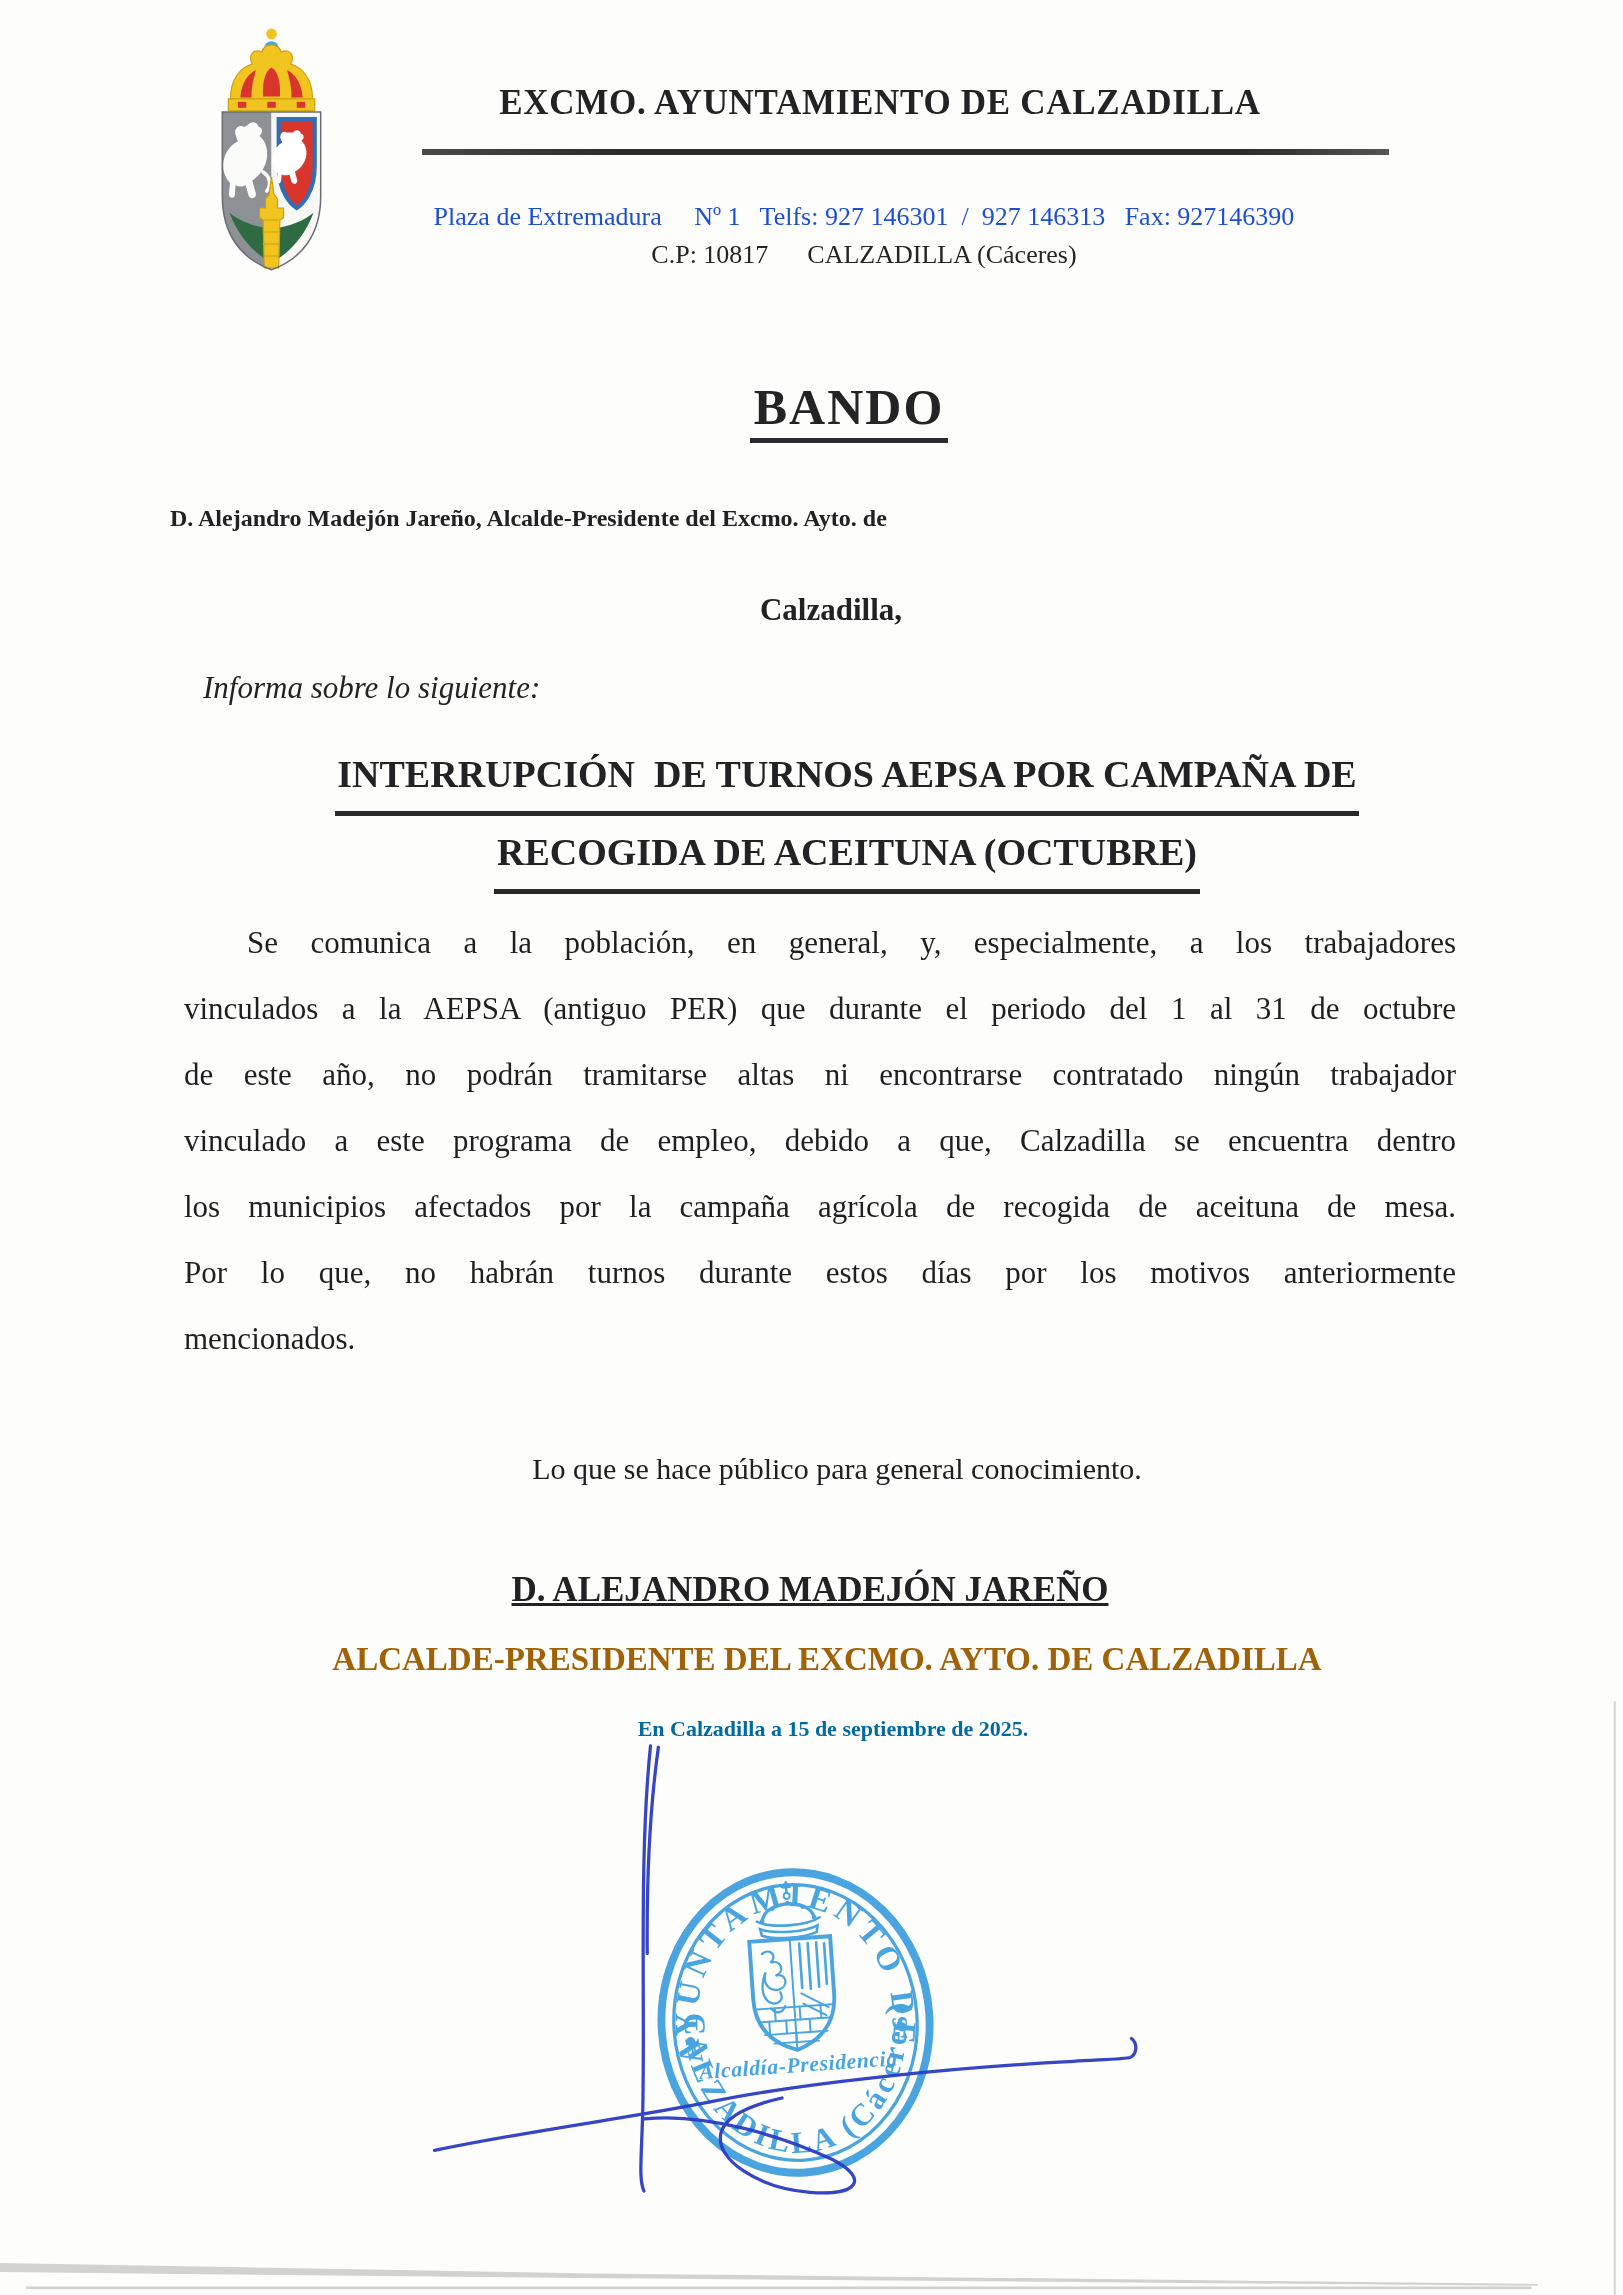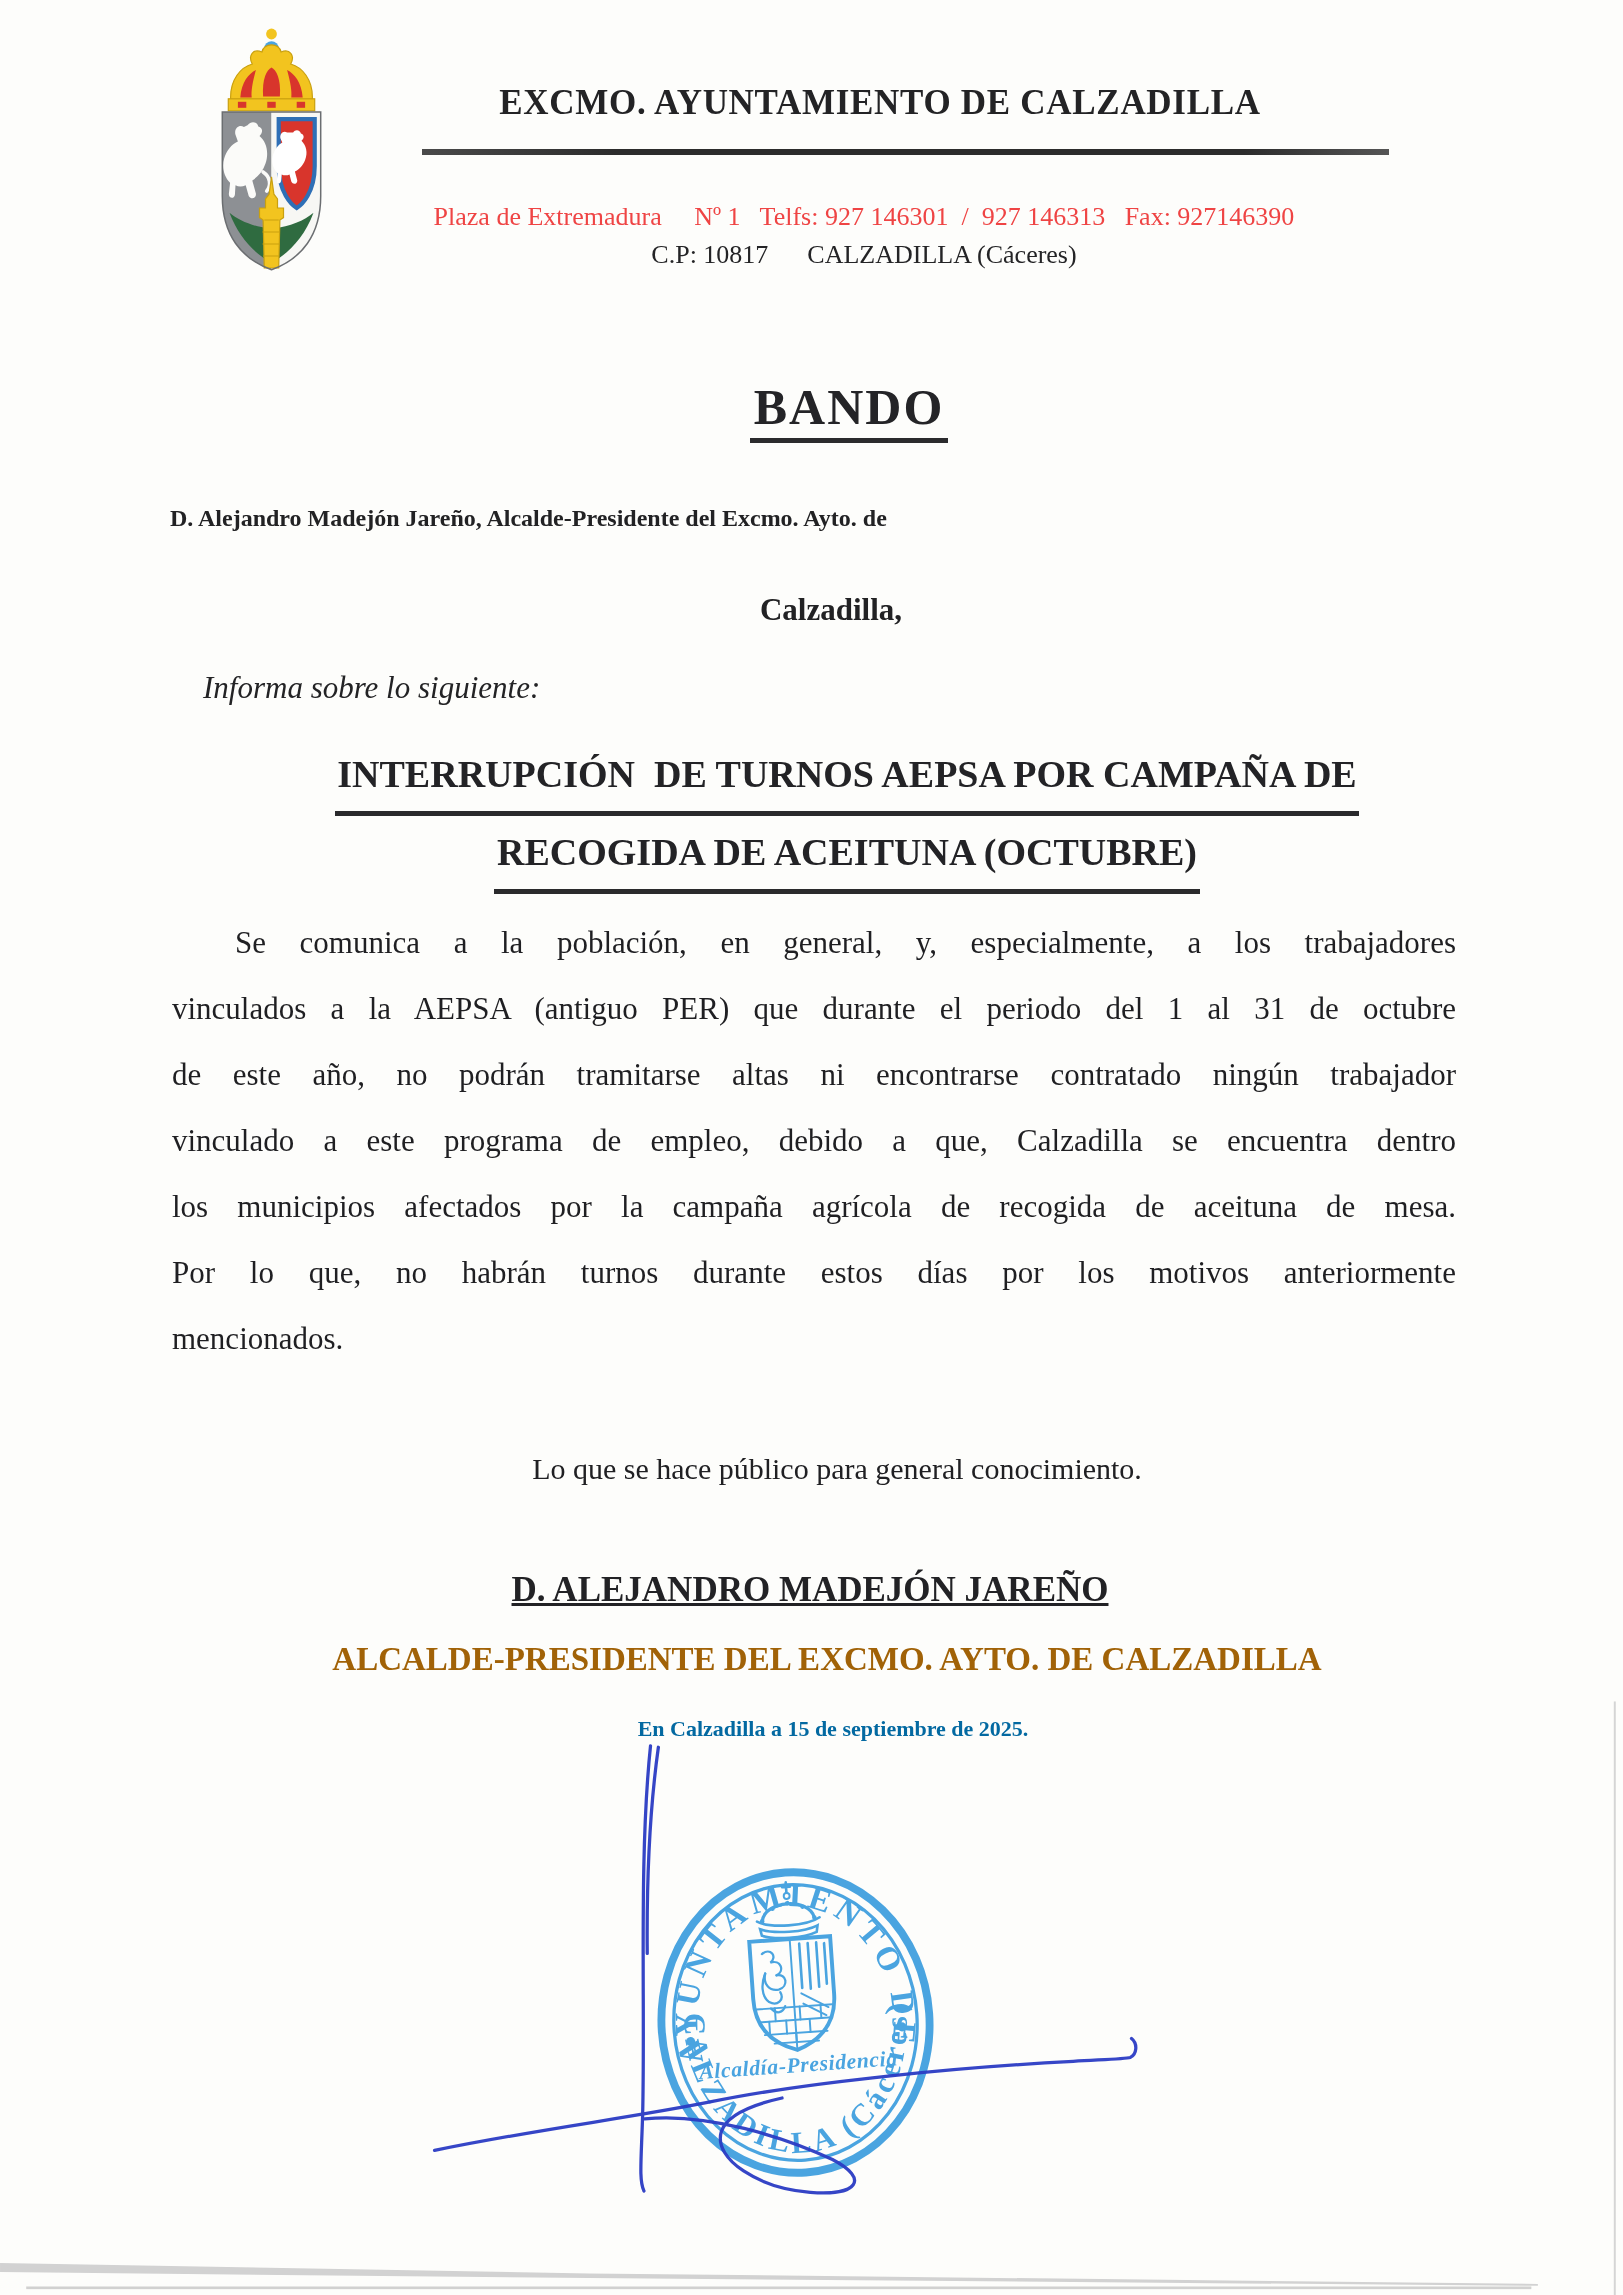--- a/index.html
+++ b/index.html
@@ -18,21 +18,21 @@
     font-size:35px;font-weight:bold;text-align:center;
     letter-spacing:0.7px;line-height:46px;color:#232325;
   }
   .header-rule{
     left:422px;top:149px;width:967px;height:5.9px;
     background:linear-gradient(to right,#4a4a4a,#2c2c2c 20%,#2c2c2c 85%,#555);
   }
   .addr-line{
     left:314px;top:200px;width:1100px;
     font-size:26px;text-align:center;line-height:34px;
-    white-space:pre;color:#ef4444;
+    white-space:pre;color:#1d4ed8;
   }
   .cp-line{
     left:314px;top:238px;width:1100px;
     font-size:26px;text-align:center;line-height:34px;
     white-space:pre;color:#242426;
   }
   
   .bando{
     left:172px;top:378px;width:1284px;text-align:center;line-height:59px;
   }
@@ -61,21 +61,21 @@
     font-size:38px;font-weight:bold;color:#232326;
     border-bottom:5.2px solid #2a2a2c;padding:0 2.6px 3.3px 2.6px;
   }
   
   .body-par{
     left:172px;top:910px;width:1284px;
     font-size:31px;color:#1f1f22;
   }
   .body-par .bline{
     line-height:66px;
-    text-align:justify;text-align-last:justify;
+    text-align:justify;text-align-last:justify;margin-left:12px;
   }
   .body-par .bline.first{padding-left:63px;}
   .body-par .bline.last{text-align-last:left;}
   .closing{
     left:195px;top:1450px;width:1284px;text-align:center;
     font-size:30px;line-height:38px;color:#202023;
   }
   
   .sig-name{
     left:168px;top:1568px;width:1284px;text-align:center;

